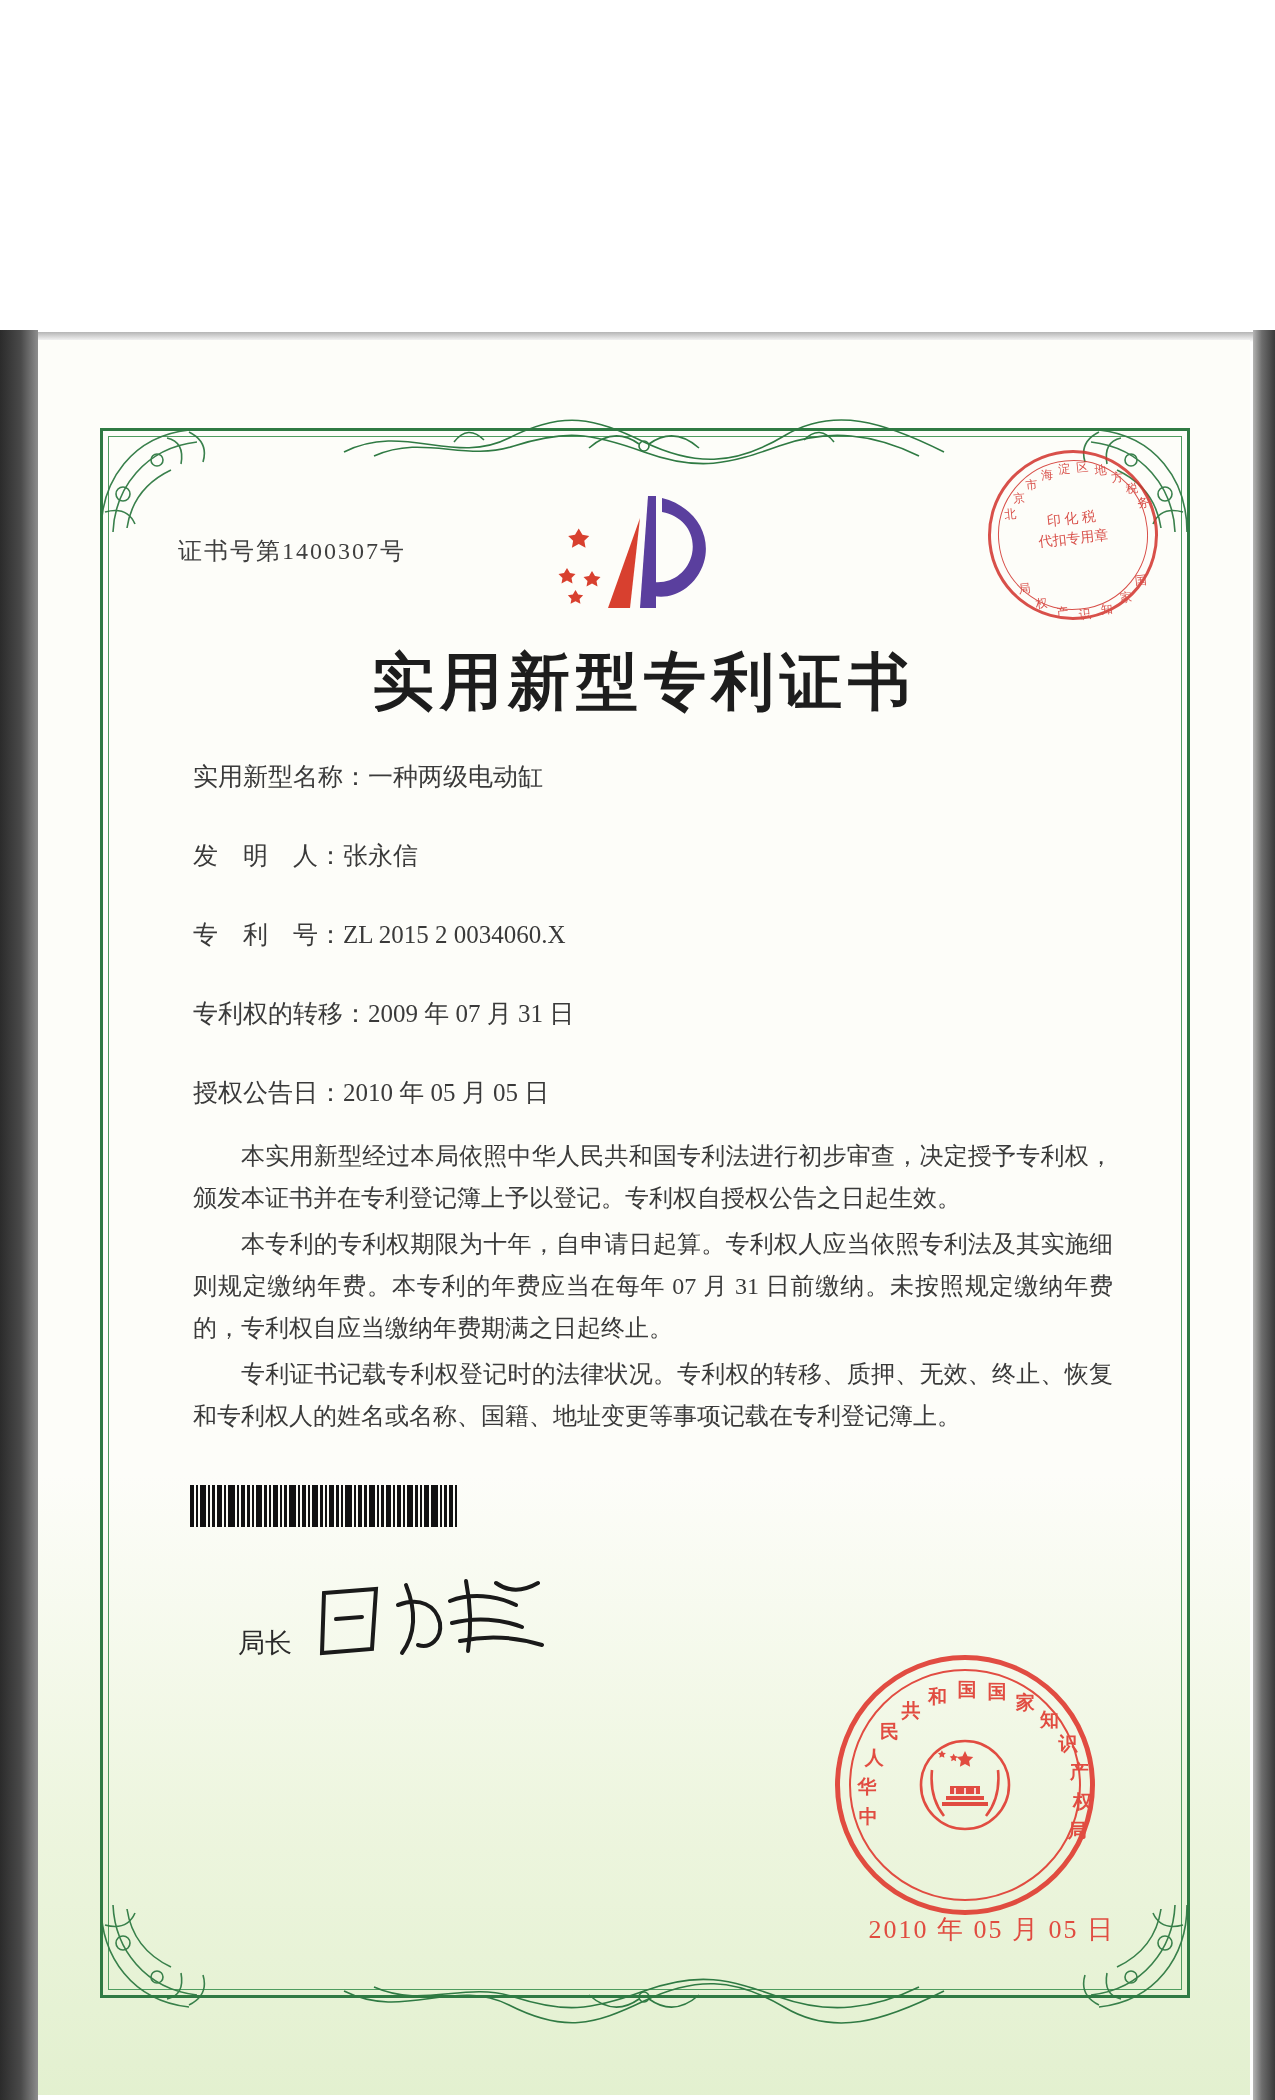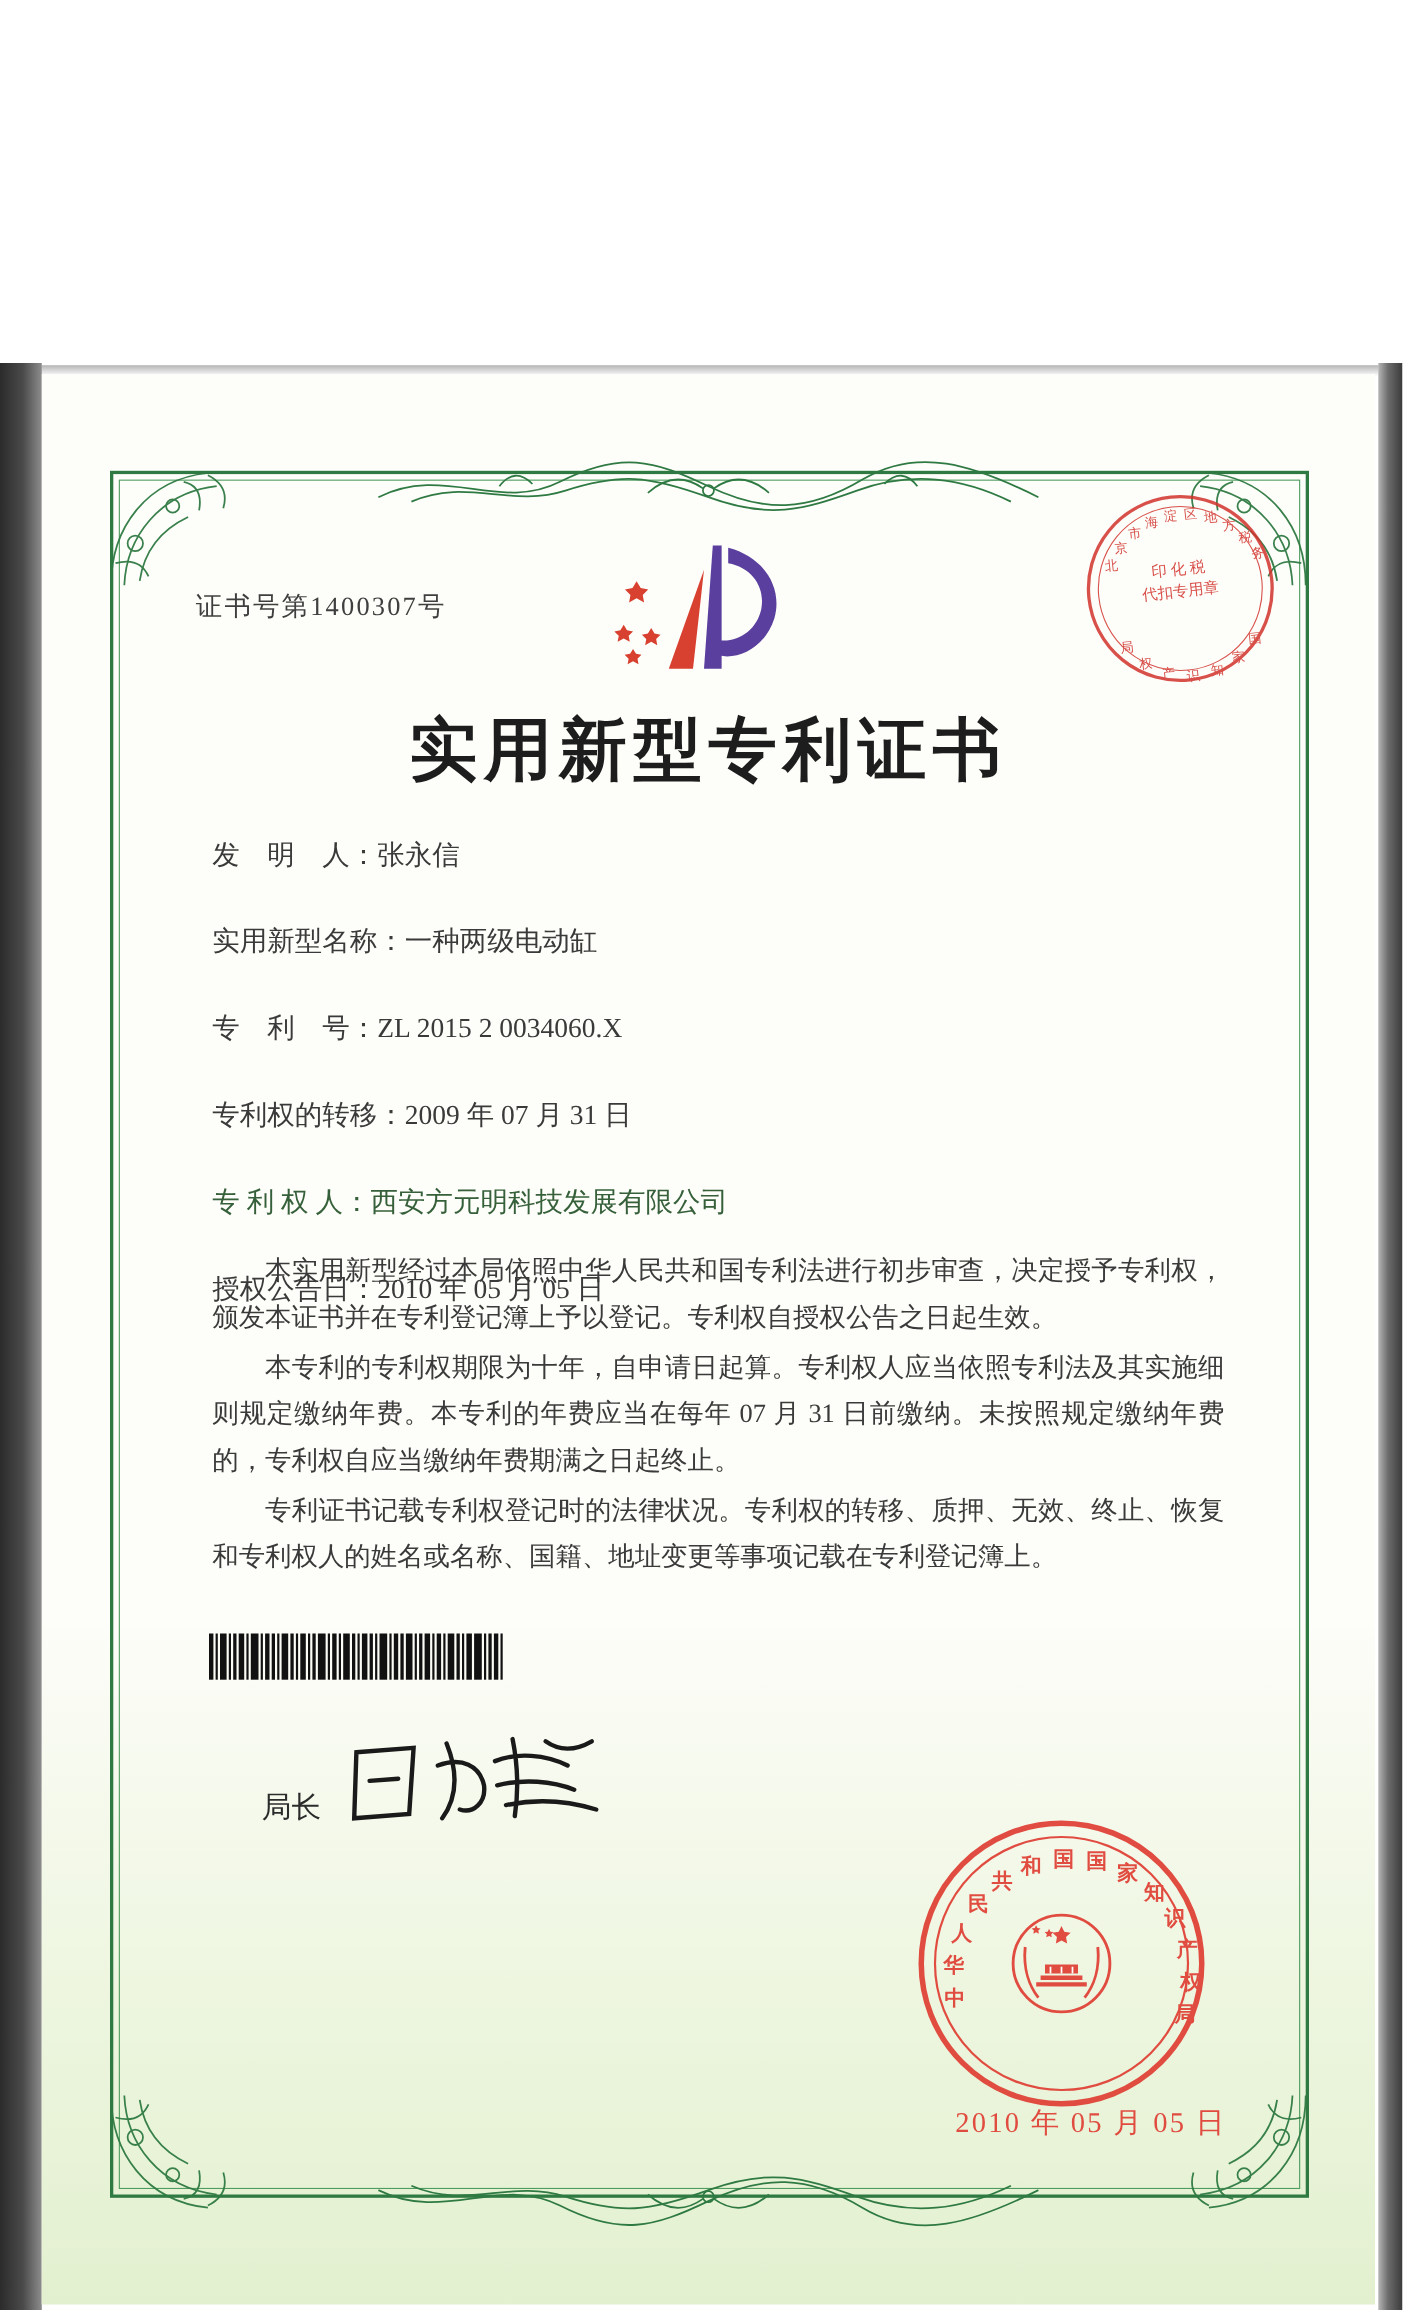--- a/index.html
+++ b/index.html
@@ -406,33 +406,30 @@
       <div class="center-lines">
         <div>印 化 税</div>
         <div>代扣专用章</div>
       </div>
     </div>
 
     <div class="main-title">实用新型专利证书</div>
 
     <div class="fields">
       <div class="field-row">
+        <span class="label">实用新型名称：</span><span class="value">一种两级电动缸</span>
+      </div>
+      <div class="field-row">
         <span class="label">发　明　人：</span><span class="value">张永信</span>
-      </div>
-      <div class="field-row">
-        <span class="label">实用新型名称：</span><span class="value">一种两级电动缸</span>
       </div>
       <div class="field-row">
         <span class="label">专　利　号：</span><span class="value">ZL 2015 2 0034060.X</span>
       </div>
       <div class="field-row">
         <span class="label">专利权的转移：</span><span class="value">2009 年 07 月 31 日</span>
-      </div>
-      <div class="field-row green">
-        <span class="label">专 利 权 人：</span><span class="value">西安方元明科技发展有限公司</span>
       </div>
       <div class="field-row">
         <span class="label">授权公告日：</span><span class="value">2010 年 05 月 05 日</span>
       </div>
     </div>
 
     <div class="body-text">
       <p>本实用新型经过本局依照中华人民共和国专利法进行初步审查，决定授予专利权，颁发本证书并在专利登记簿上予以登记。专利权自授权公告之日起生效。</p>
       <p>本专利的专利权期限为十年，自申请日起算。专利权人应当依照专利法及其实施细则规定缴纳年费。本专利的年费应当在每年 07 月 31 日前缴纳。未按照规定缴纳年费的，专利权自应当缴纳年费期满之日起终止。</p>
       <p>专利证书记载专利权登记时的法律状况。专利权的转移、质押、无效、终止、恢复和专利权人的姓名或名称、国籍、地址变更等事项记载在专利登记簿上。</p>

